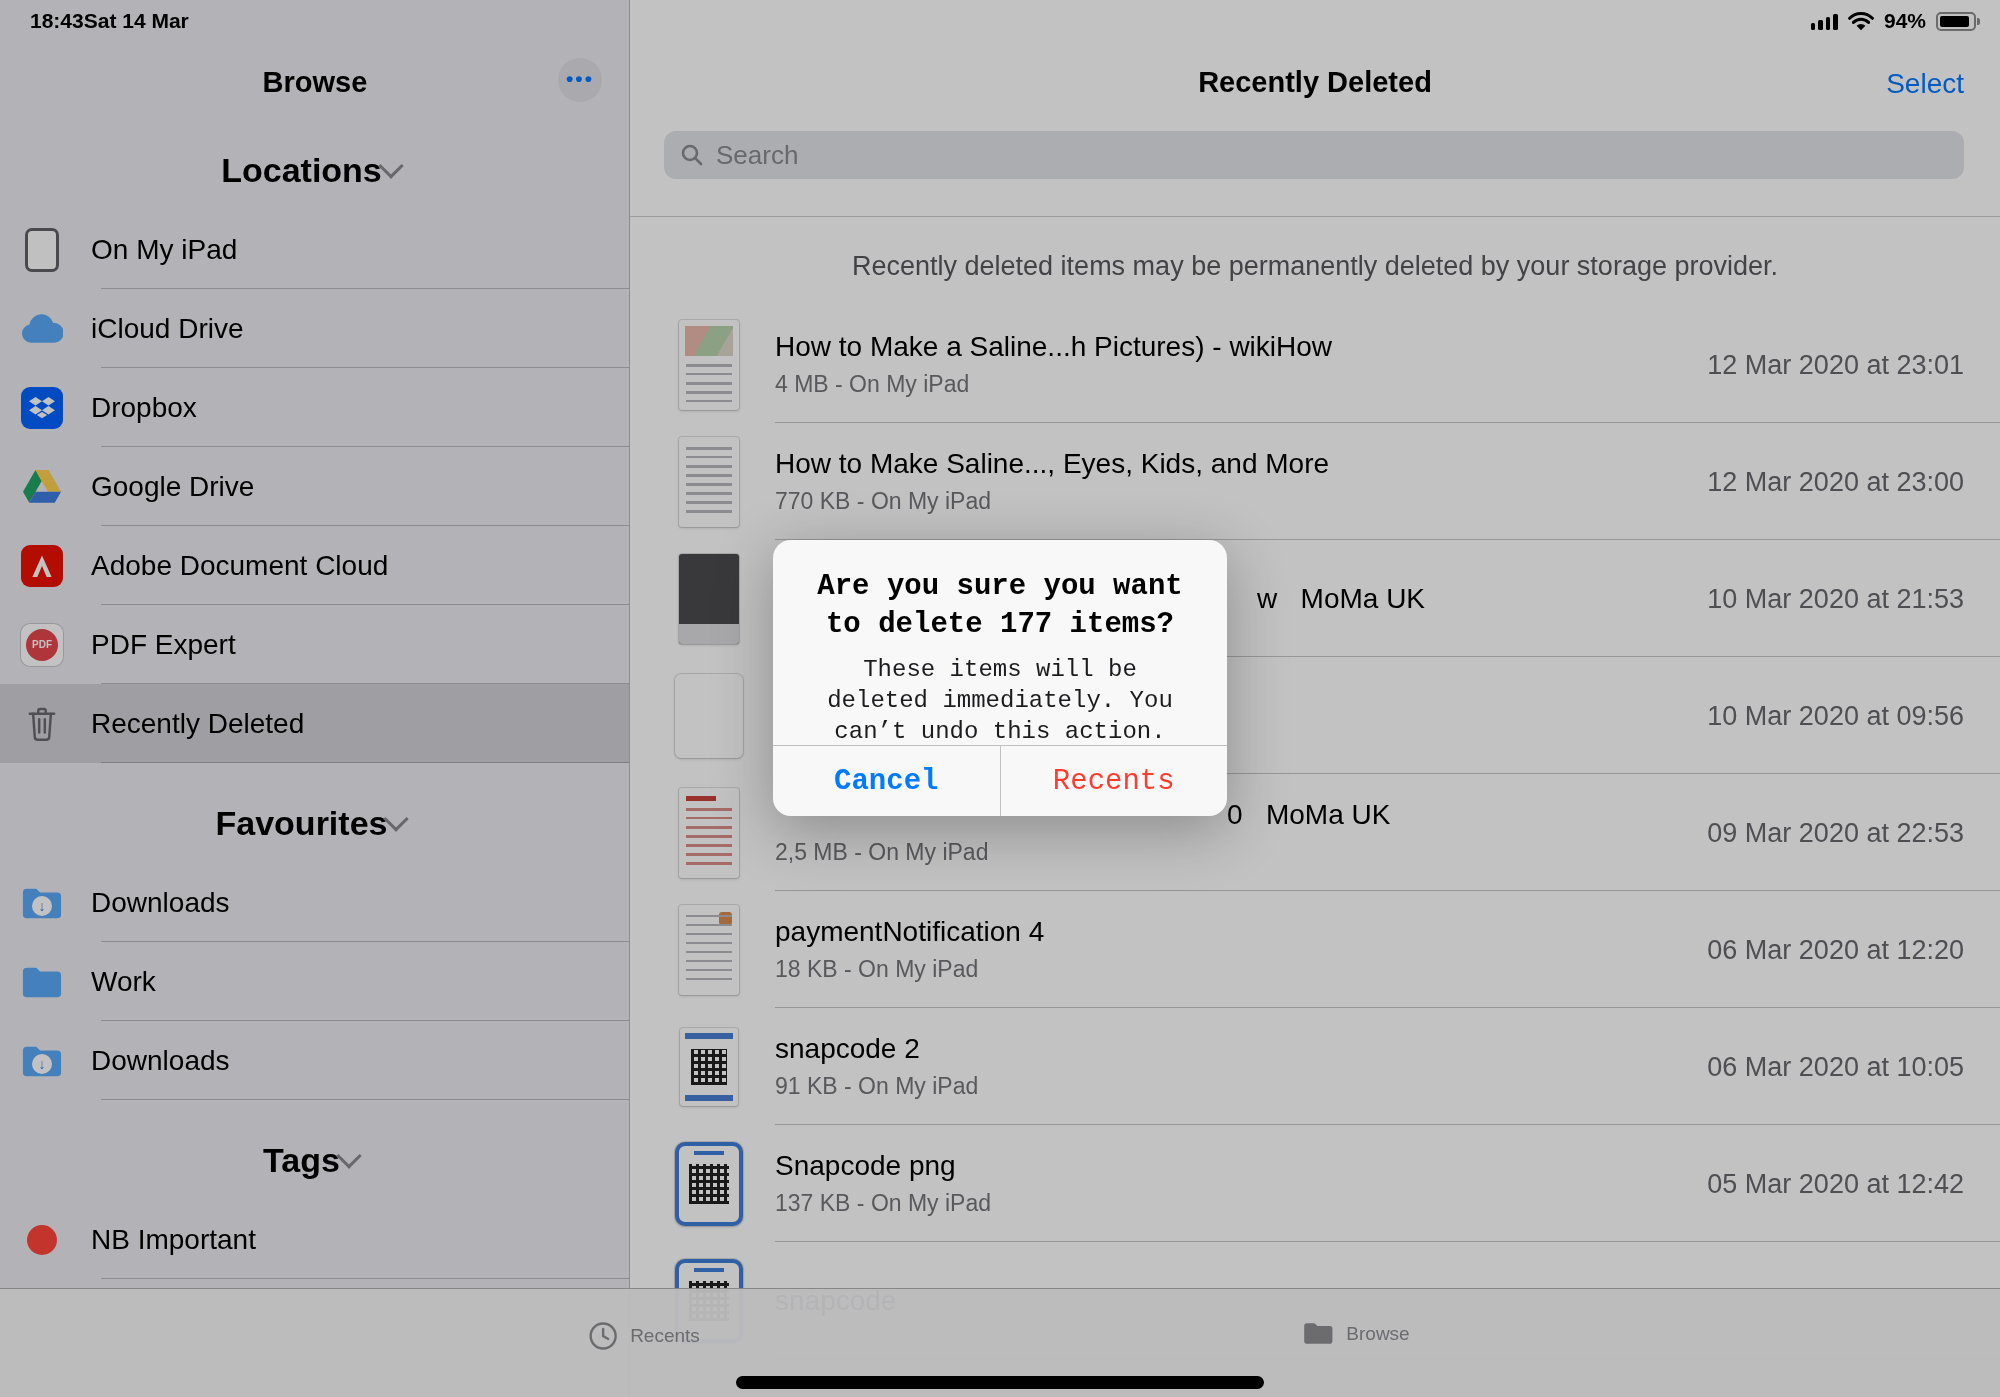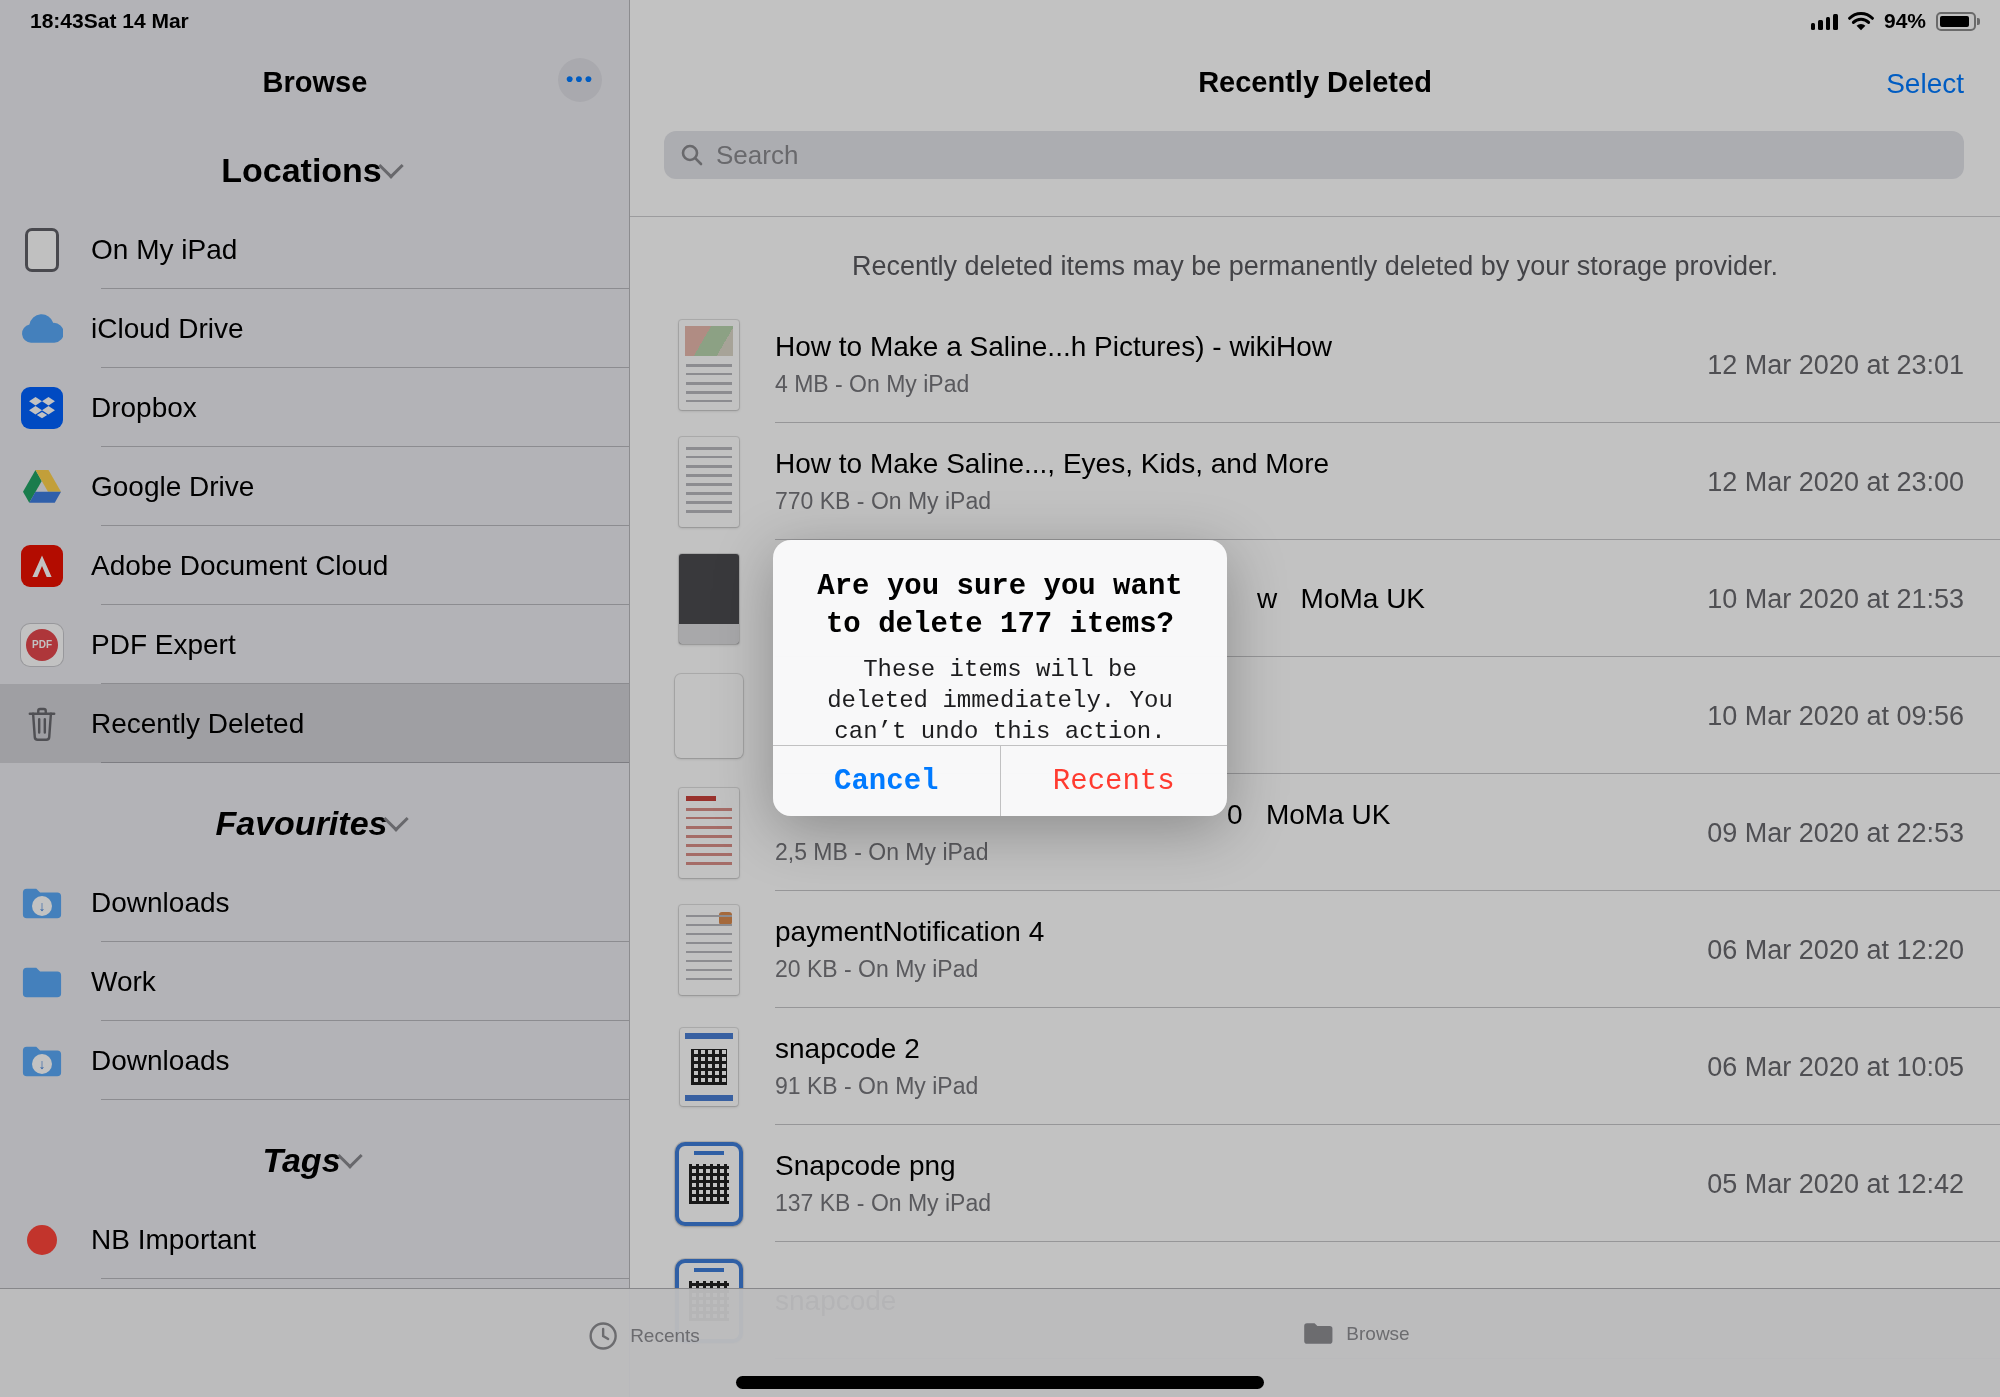--- a/index.html
+++ b/index.html
@@ -31,21 +31,21 @@
               font-size:29px;font-weight:700;z-index:2;}
   .more-btn{position:absolute;top:58px;left:558px;width:44px;height:44px;border-radius:50%;
             background:#dfdfe5;display:flex;align-items:center;justify-content:center;z-index:2;cursor:pointer;}
   .more-btn::after{content:"•••";color:#007AFF;font-size:21px;font-weight:700;letter-spacing:2px;margin-top:-3px;}
   .sb-flow{padding-top:130px;}
   .section-head{height:80px;display:flex;align-items:center;justify-content:center;
                 padding:0 36px 0 28px;box-sizing:border-box;}
   .section-head .hd{font-size:34px;font-weight:700;}
   .chev{width:15px;height:15px;border-right:3.2px solid #89898e;border-bottom:3.2px solid #89898e;
         transform:rotate(45deg);margin-top:-8px;}
-  .gap20{margin-top:20px;font-style:italic;}
+  .gap20{margin-top:20px;}
   .side-item{position:relative;display:flex;align-items:center;height:79px;padding-left:21px;box-sizing:border-box;}
   .side-item::after{content:"";position:absolute;left:101px;right:0;bottom:0;height:1px;background:rgba(60,60,67,.29);}
   .side-item.selected{background:#d1d1d6;}
   .icon-wrap{width:42px;height:42px;margin-right:28px;flex:none;display:flex;
              align-items:center;justify-content:center;position:relative;}
   .side-item .lbl{font-size:28px;}
 
   .ic-ipad{width:34px;height:44px;border:3.5px solid #606067;border-radius:7px;background:#fdfdfd;box-sizing:border-box;}
   .sq{width:42px;height:42px;border-radius:9px;display:flex;align-items:center;justify-content:center;}
   .sq.dropbox{background:#0062ff;}
@@ -343,21 +343,21 @@
 
     <div class="file-row">
       <span class="thumb">
         <span class="th th-doc th-pay">
             <span class="th-mark"></span>
             <span class="th-lines"></span>
           </span>
       </span>
       <span class="file-text">
         <span class="ft-title">paymentNotification 4</span>
-        <span class="ft-meta">20 KB - On My iPad</span>
+        <span class="ft-meta">18 KB - On My iPad</span>
       </span>
       <span class="file-date">06 Mar 2020 at 12:20</span>
     </div>
 
     <div class="file-row">
       <span class="thumb">
         <span class="th th-qr">
             <span class="qr-band t"></span>
             <span class="qr"></span>
             <span class="qr-band b"></span>

